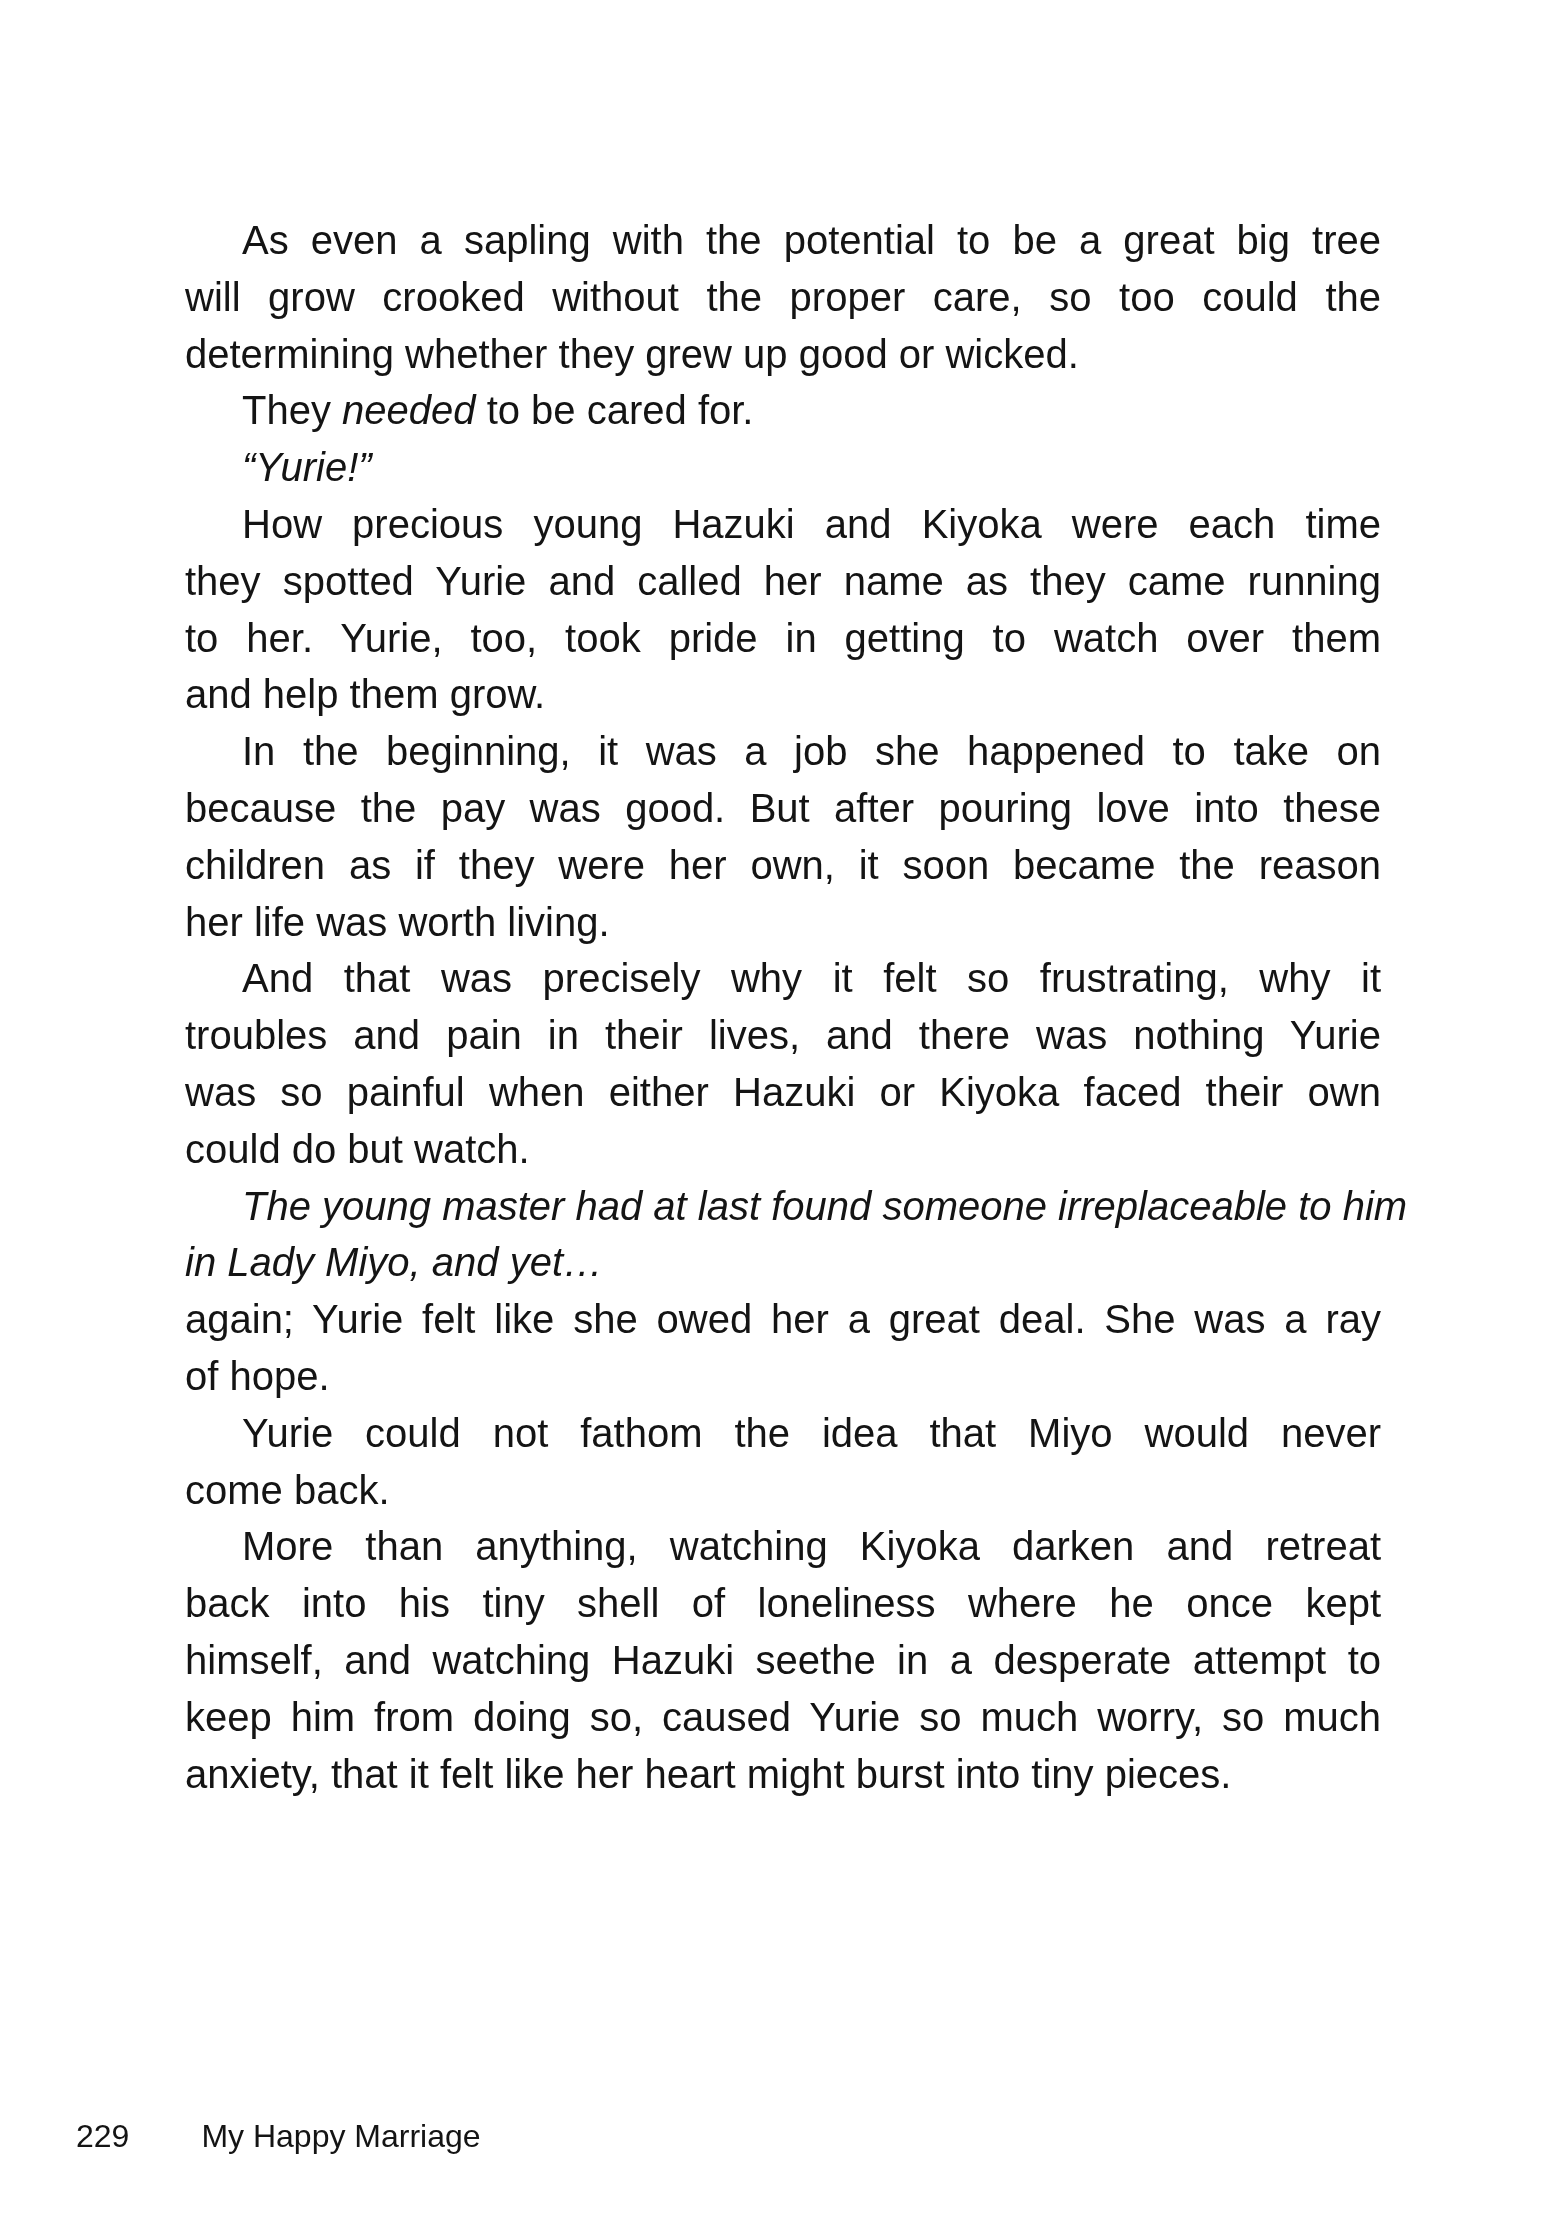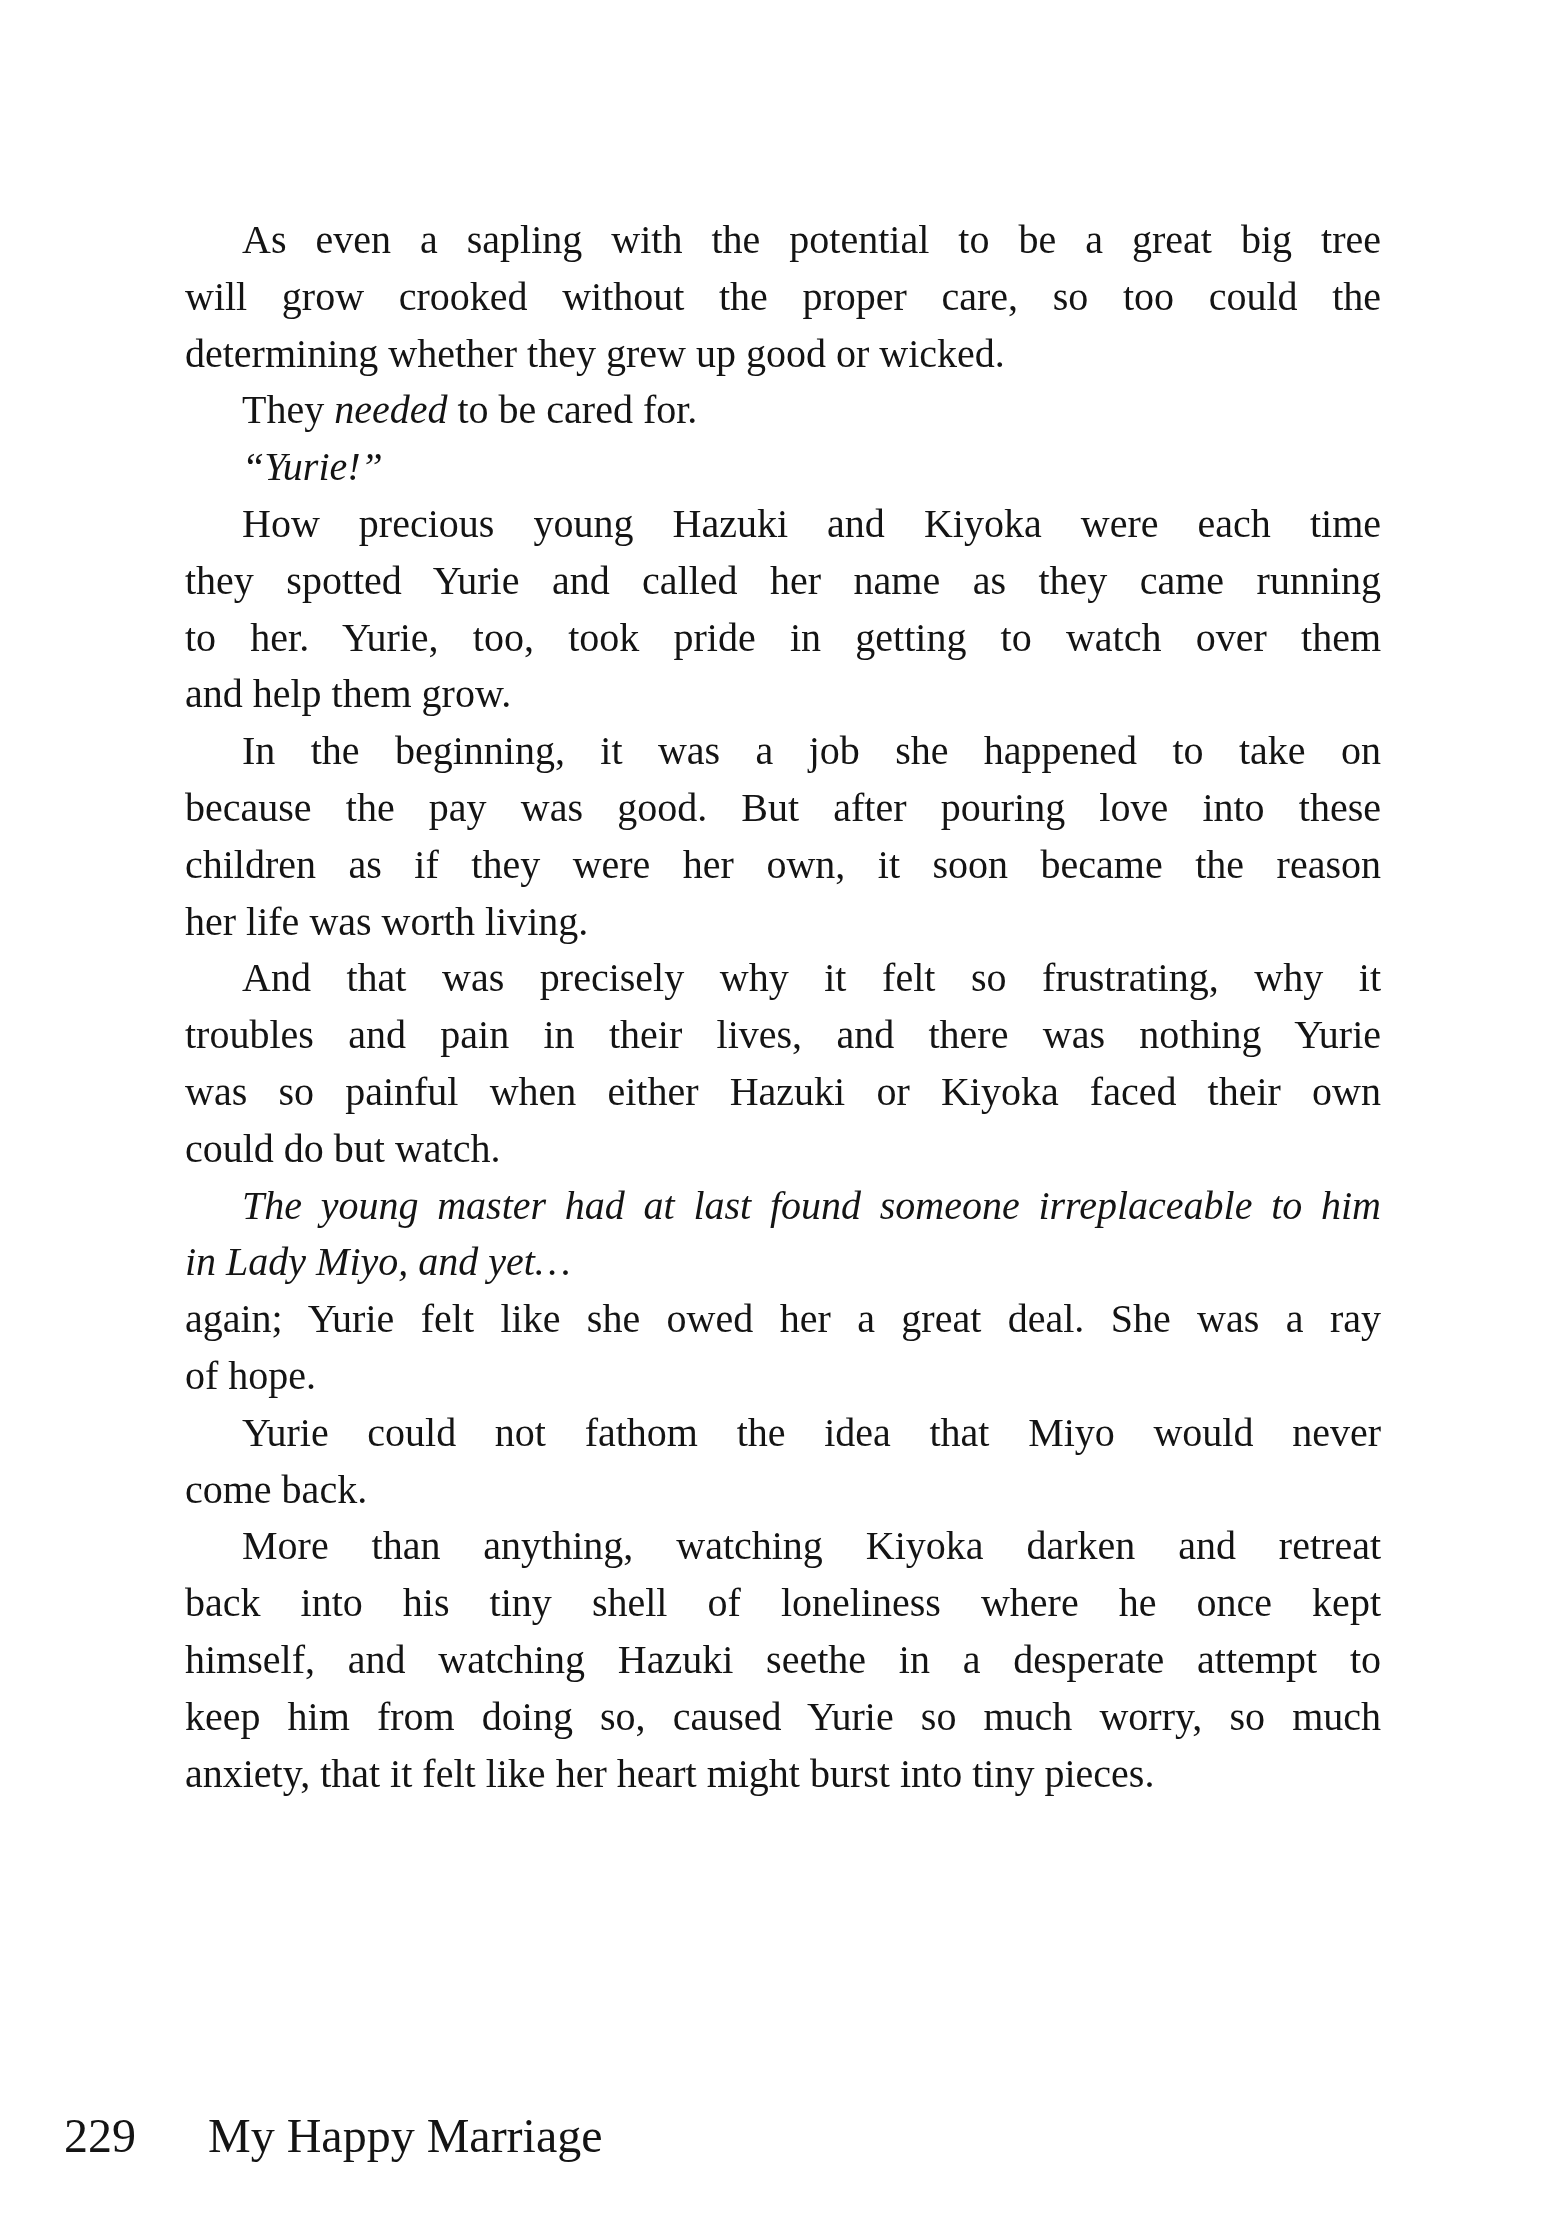--- a/index.html
+++ b/index.html
@@ -5,21 +5,21 @@
   html, body {
     margin: 0;
     padding: 0;
     background: #ffffff;
   }
   .page {
     position: relative;
     width: 1567px;
     height: 2233px;
     background: #ffffff;
-    font-family: Liberation Serif, serif;
+    font-family: Liberation Sans, sans-serif;
     color: #141414;
     overflow: hidden;
   }
   .text-block {
     position: absolute;
     left: 185px;
     top: 212px;
     width: 1196px;
     font-size: 40px;
     line-height: 56.8px;
@@ -45,23 +45,23 @@
     text-align: right;
   }
   .paragraph.italic .line {
     font-style: italic;
   }
   .line i {
     font-style: italic;
   }
   .footer {
     position: absolute;
-    left: 64px;
+    left: 76px;
     top: 2112px;
-    font-size: 48px;
+    font-size: 32px;
     line-height: 48px;
     display: flex;
     align-items: center;
   }
   .footer .booktitle {
     margin-left: 72px;
   }
 </style>
 </head>
 <body>

